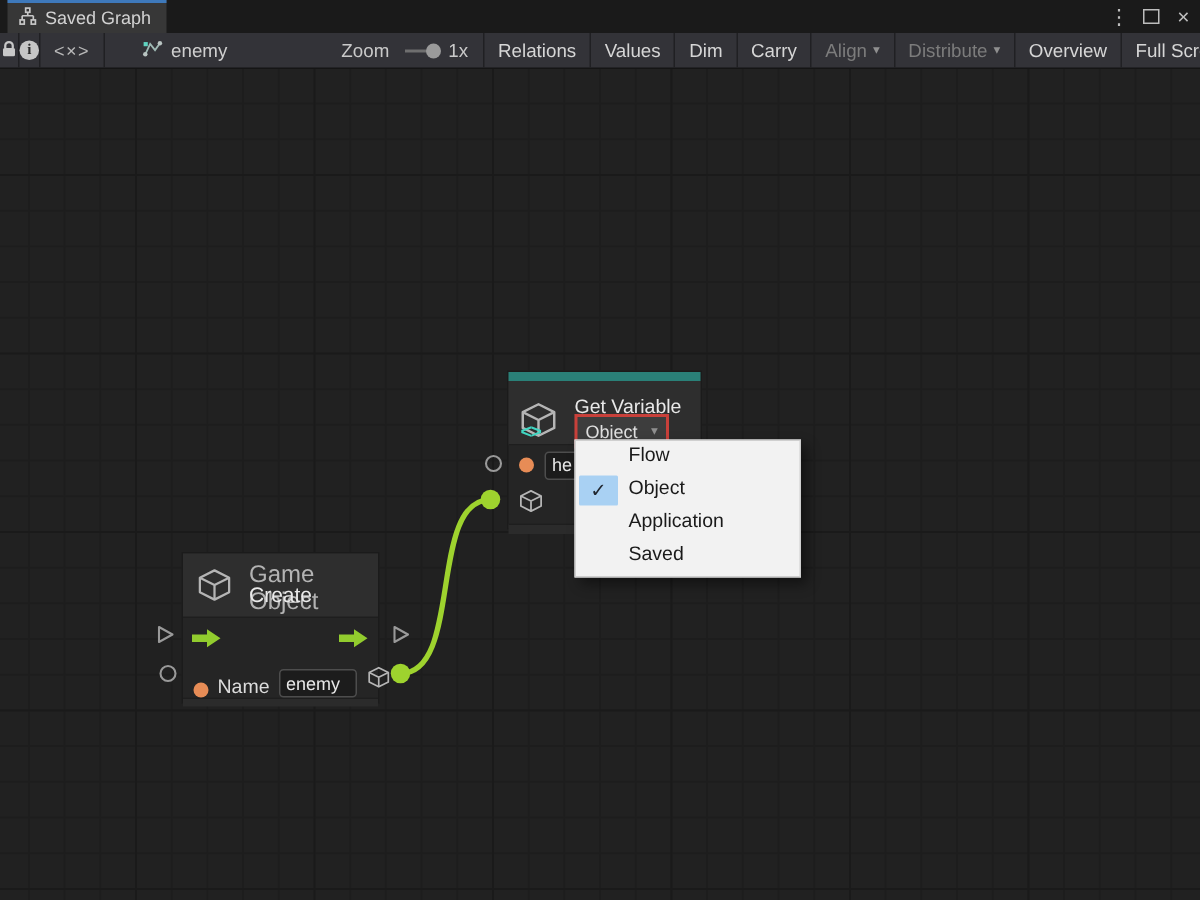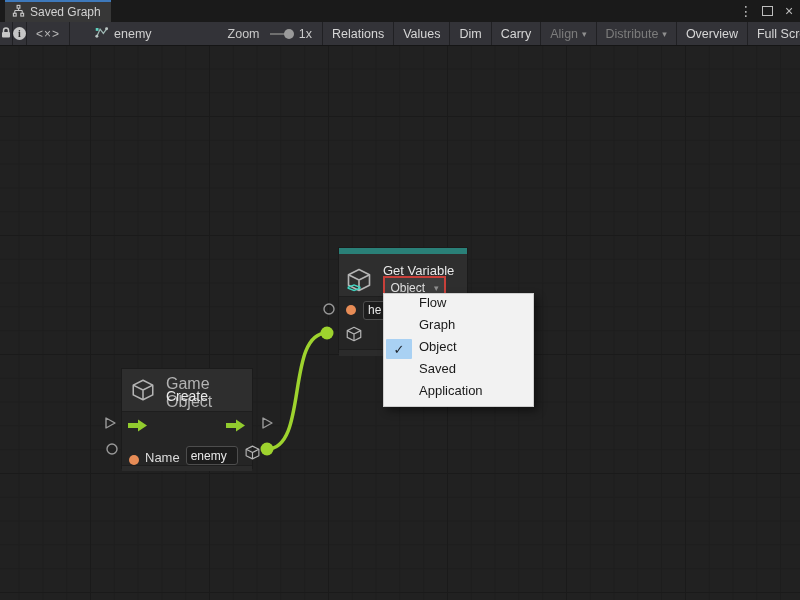--- a/index.html
+++ b/index.html
@@ -267,32 +267,28 @@
     </div>
     <div class="node-footer nc-footer"></div>
   </div>
 
   <div class="menu">
     <div class="menu-item">
       <span class="menu-gutter"></span>
       <span class="menu-label">Flow</span>
     </div>
     <div class="menu-item">
-      <span class="menu-gutter"></span>
-      <span class="menu-label">Graph</span>
-    </div>
-    <div class="menu-item">
       <span class="menu-gutter checked">
         <span class="menu-check">✓</span>
       </span>
       <span class="menu-label">Object</span>
     </div>
     <div class="menu-item">
       <span class="menu-gutter"></span>
+      <span class="menu-label">Application</span>
+    </div>
+    <div class="menu-item">
+      <span class="menu-gutter"></span>
       <span class="menu-label">Saved</span>
     </div>
-    <div class="menu-item">
-      <span class="menu-gutter"></span>
-      <span class="menu-label">Application</span>
-    </div>
   </div>
 
 </div>
 
 </body></html>

